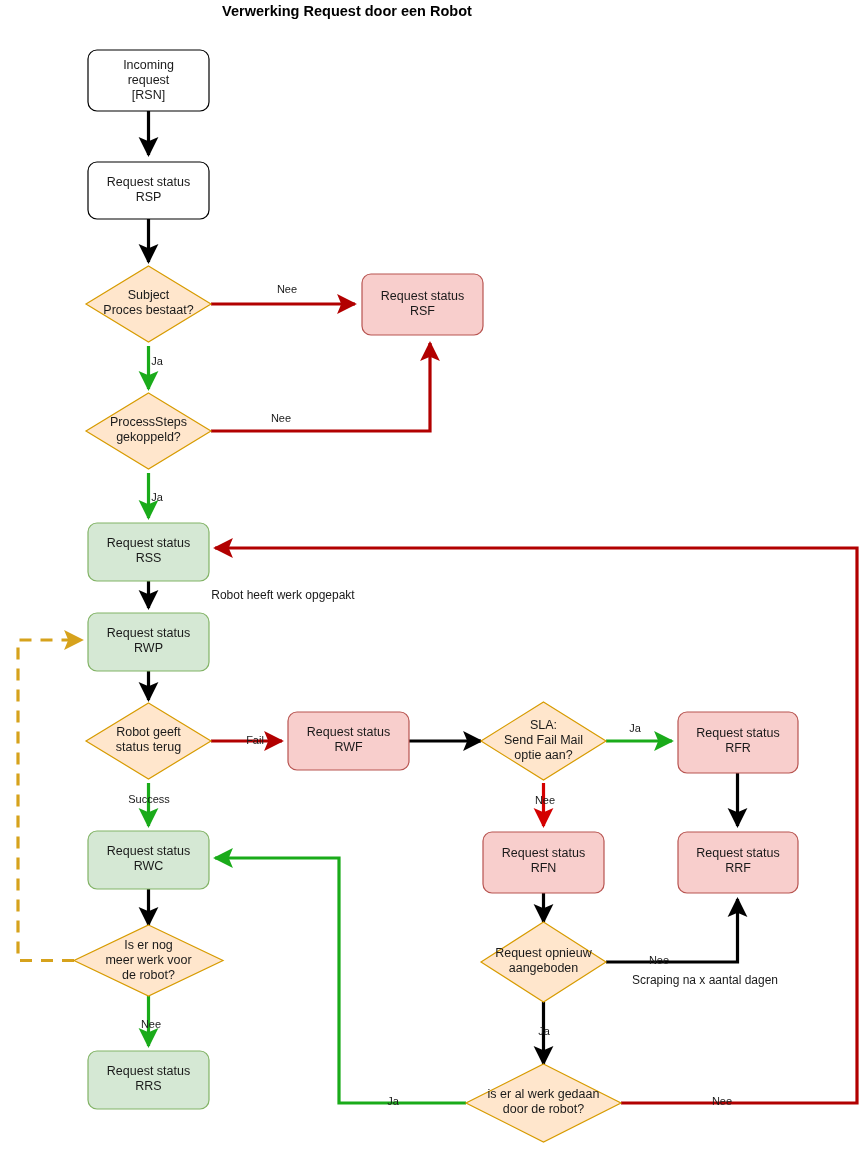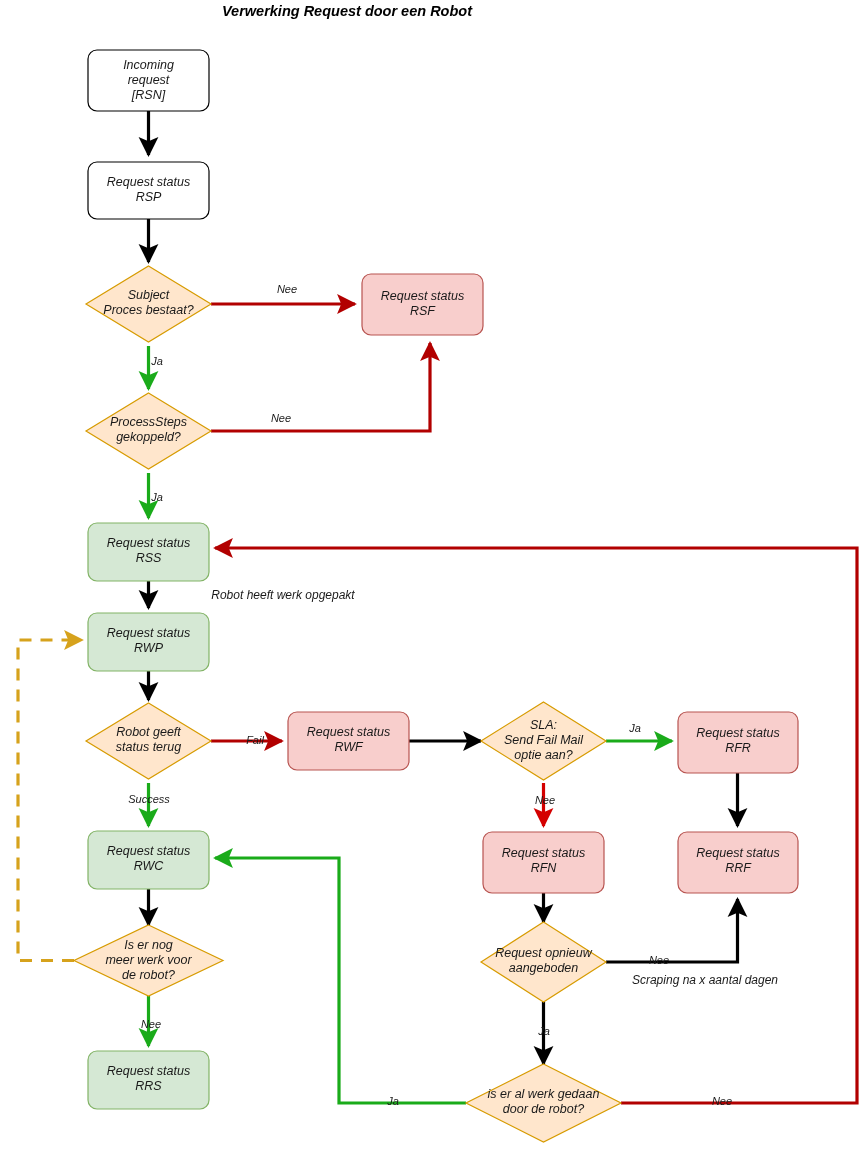--- a/index.html
+++ b/index.html
@@ -9,21 +9,20 @@
   }
   body {
     font-family: "Liberation Sans", sans-serif;
   }
   #canvas {
     position: relative;
     width: 868px;
     height: 1151px;
     background: #ffffff;
     overflow: hidden;
-    font-style: italic;
   }
   #diagram-svg {
     position: absolute;
     left: 0;
     top: 0;
     width: 868px;
     height: 1151px;
   }
   .node-label {
     font-family: "Liberation Sans", sans-serif;

